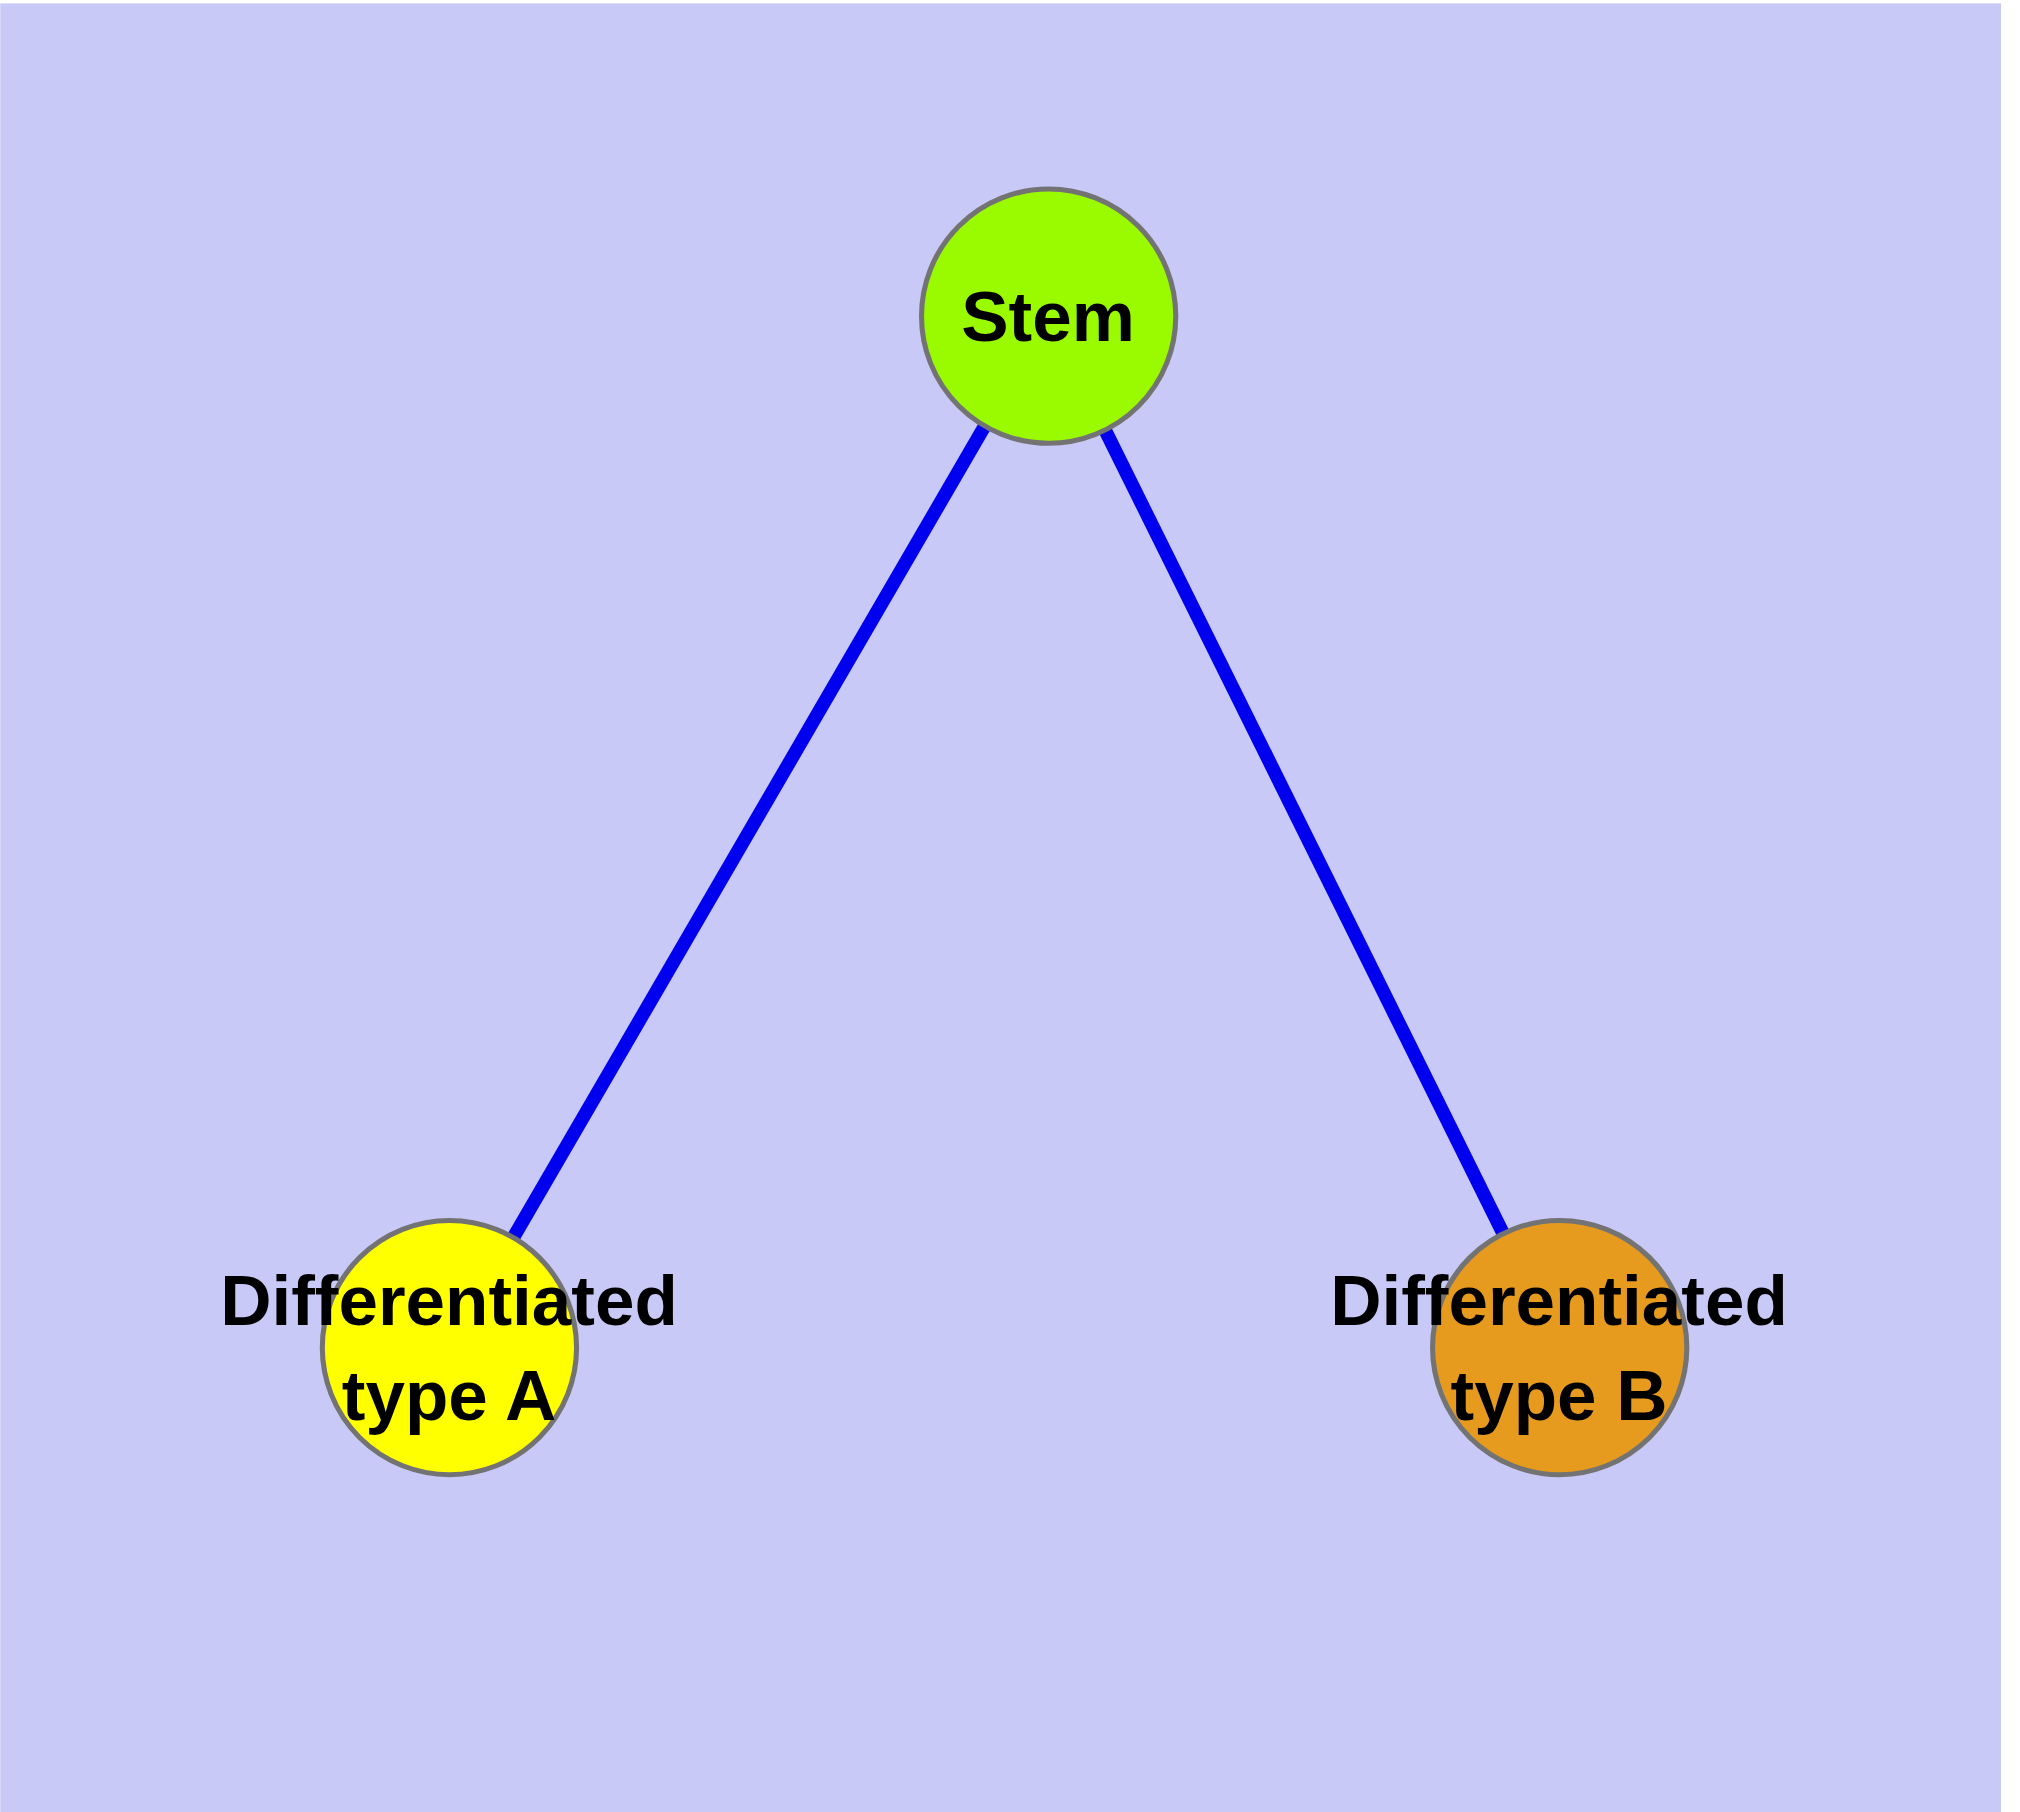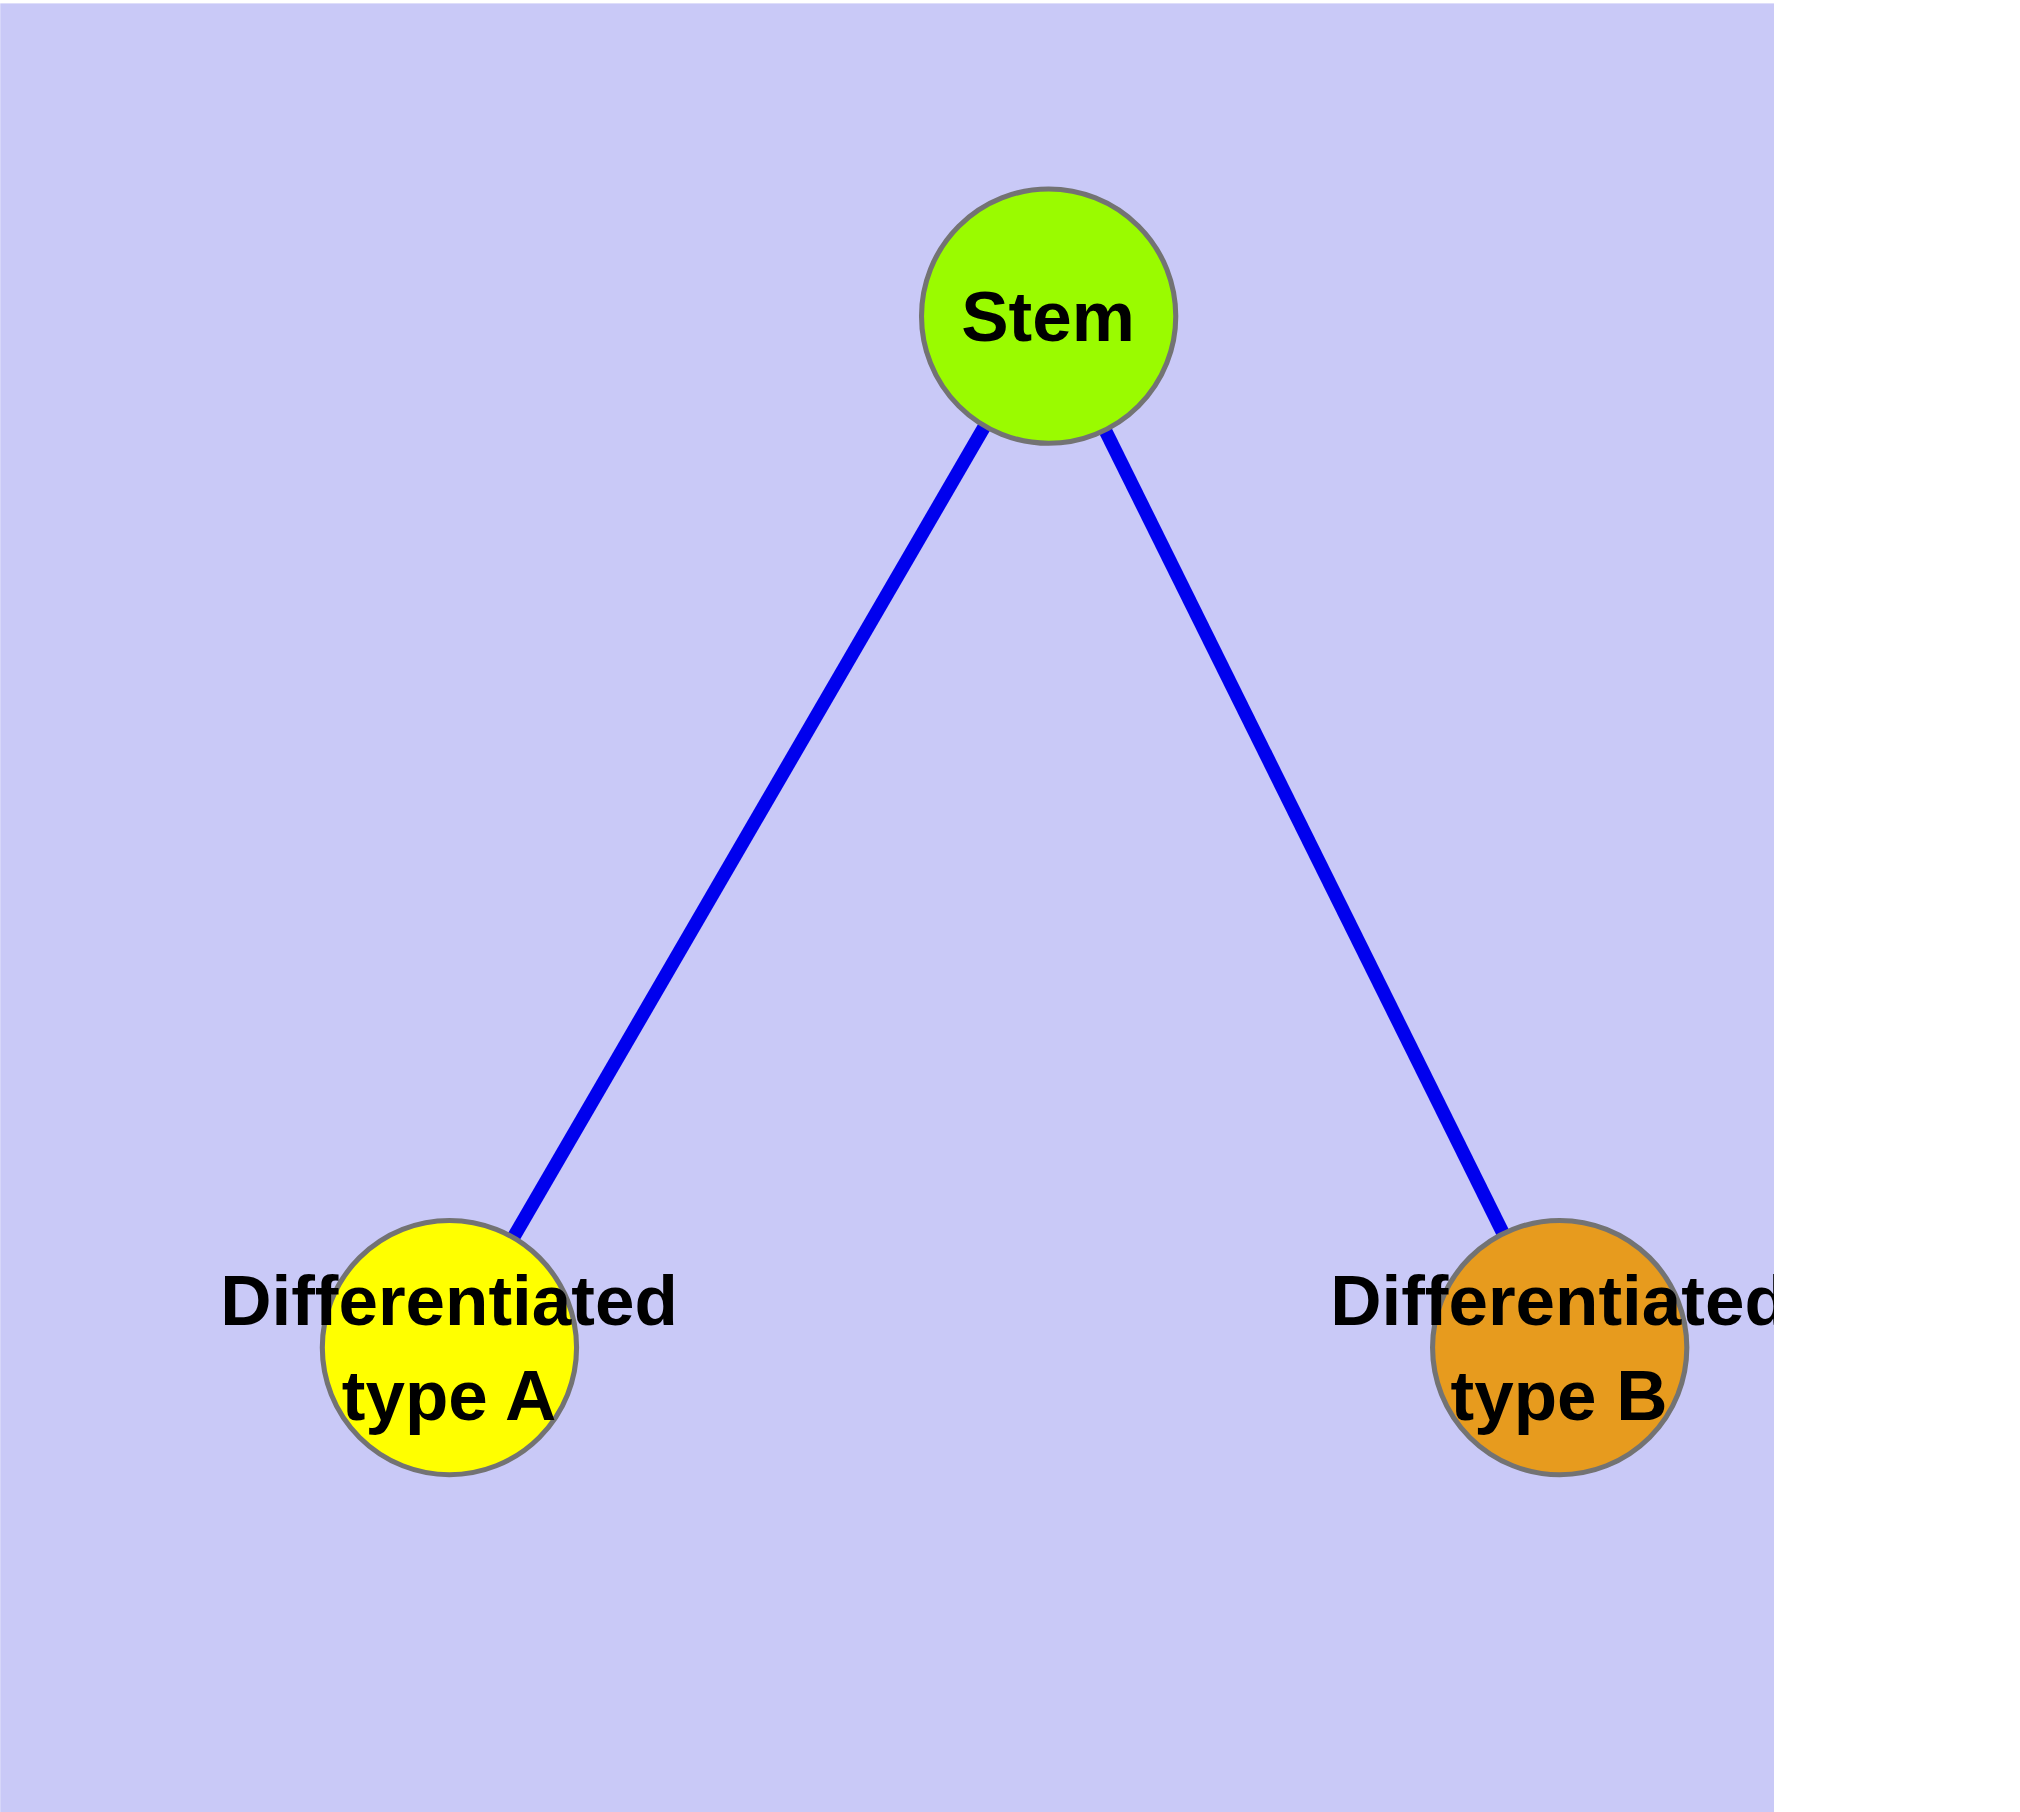--- a/index.html
+++ b/index.html
@@ -2,21 +2,21 @@
 <html style="font-size:13.6px"><head>
 <meta charset="utf-8">
 <style>
   html, body {
     margin: 0;
     padding: 0;
     background: #ffffff;
   }
   .stage {
     position: relative;
-    width: 1774px;
+    width: 2001px;
     height: 1812px;
     background: #ffffff;
     overflow: hidden;
     font-family: "Liberation Sans", sans-serif;
   }
   .stage svg {
     position: absolute;
     left: 0;
     top: 0;
     display: block;

